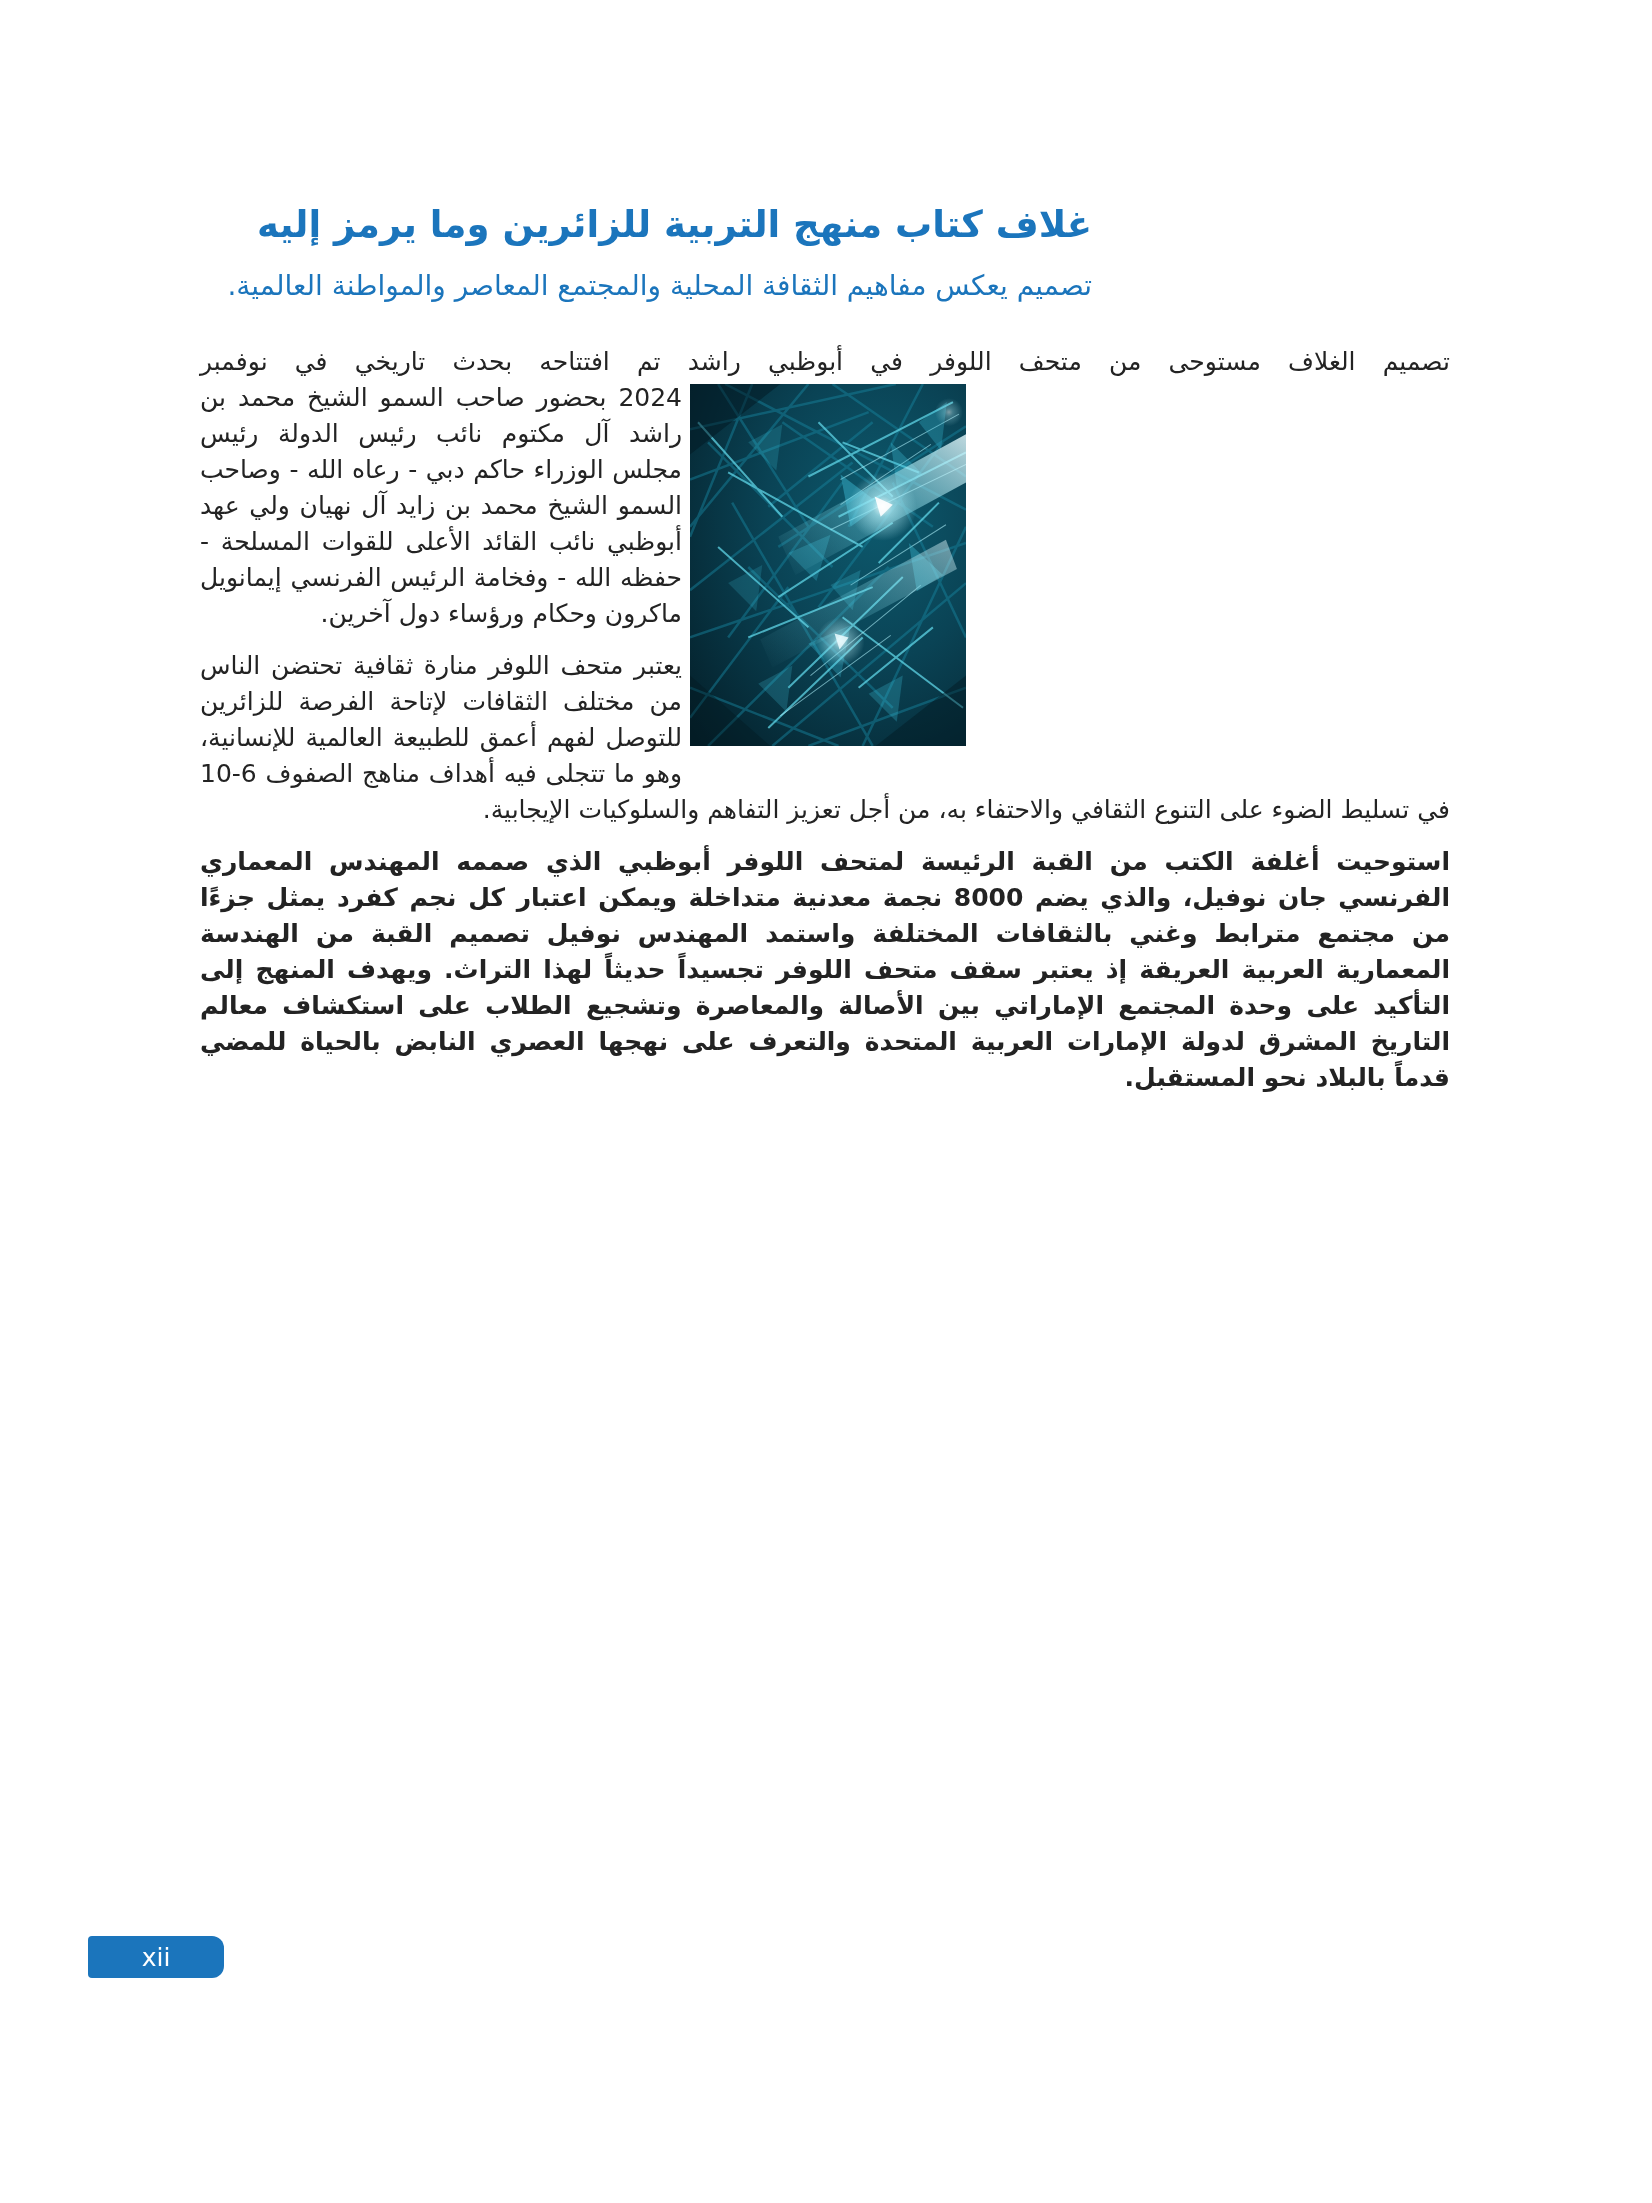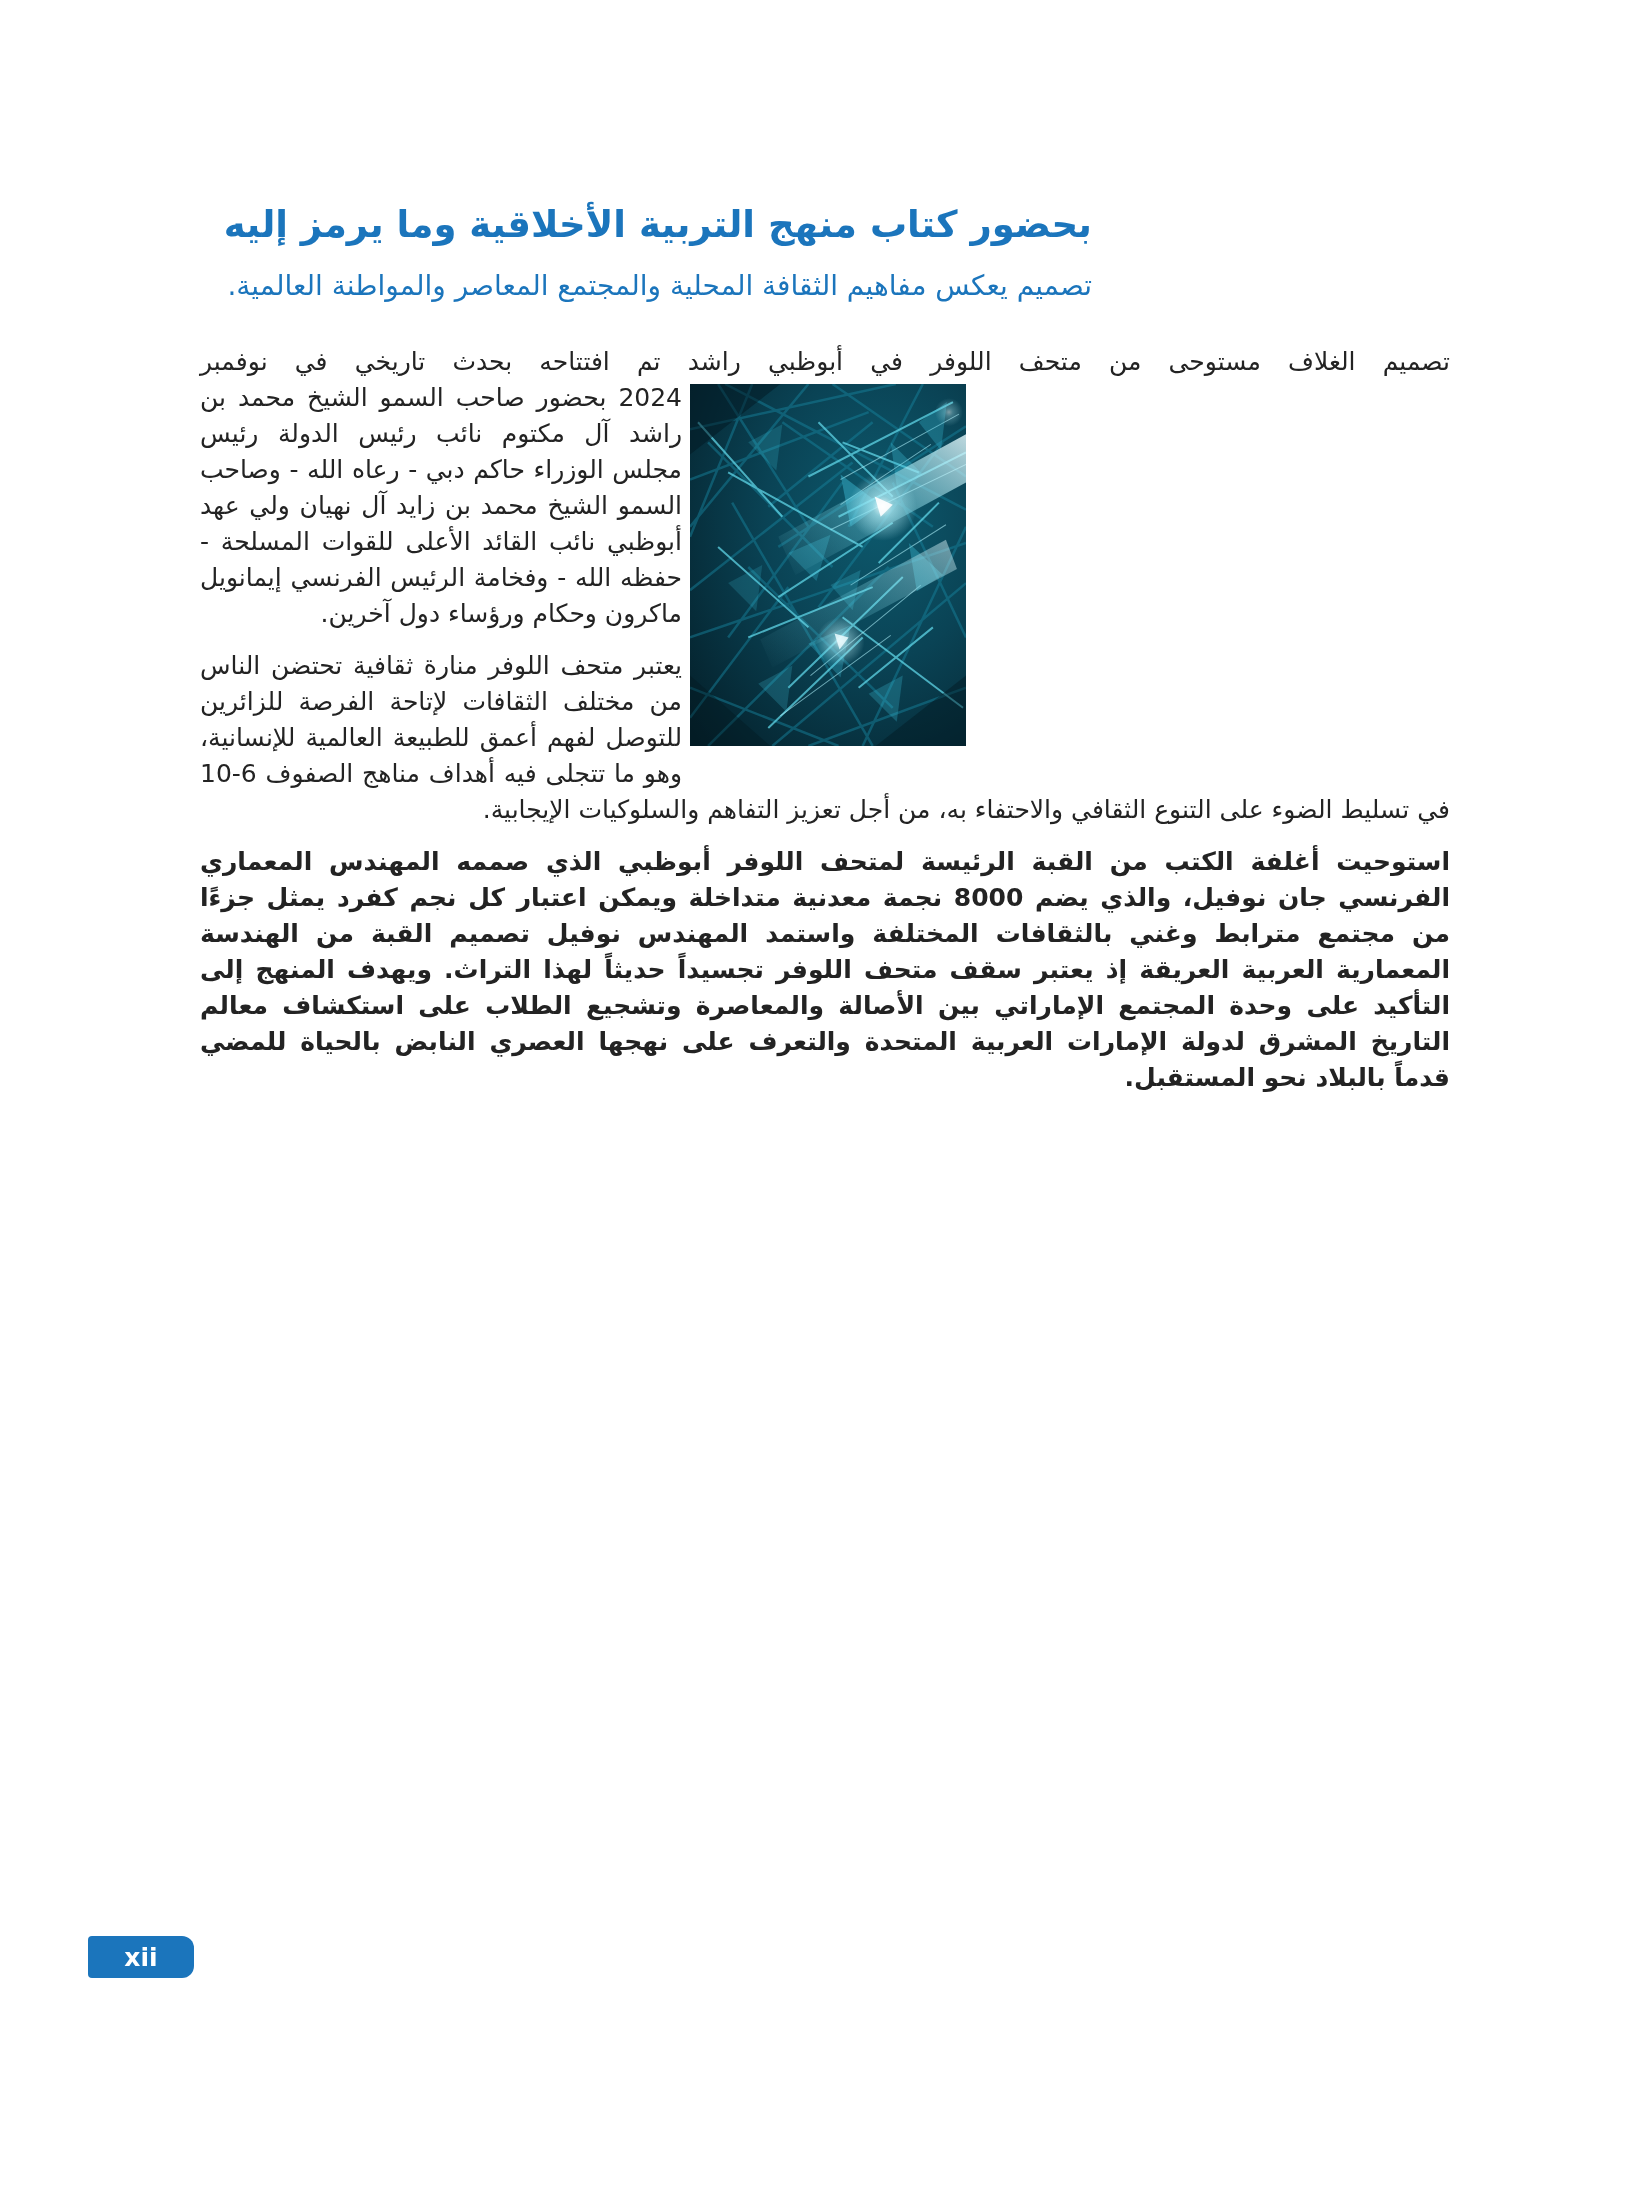--- a/index.html
+++ b/index.html
@@ -71,40 +71,40 @@
     height: 362px;
     overflow: hidden;
   }
   .dome-figure svg { display: block; width: 100%; height: 100%; }
 
   
   .page-tab {
     position: absolute;
     left: 88px;
     top: 1936px;
-    width: 106px;
+    width: 136px;
     height: 42px;
     background: var(--accent-blue, #1b75bc);
     color: #ffffff;
     border-radius: 4px 12px 12px 4px;
     display: flex;
     align-items: center;
     justify-content: center;
-    font-weight: bold;
+    font-weight: normal;
     font-size: 25px;
     direction: ltr;
   }
 </style>
 </head>
 <body>
 
 <div class="page">
 
   <div class="header-block">
-    <h1 class="doc-title">بحضور كتاب منهج التربية الأخلاقية وما يرمز إليه</h1>
+    <h1 class="doc-title">غلاف كتاب منهج التربية للزائرين وما يرمز إليه</h1>
     <h2 class="doc-subtitle">تصميم يعكس مفاهيم الثقافة المحلية والمجتمع المعاصر والمواطنة العالمية.</h2>
   </div>
 
   <div class="body-block">
     <p class="lead-line">تصميم الغلاف مستوحى من متحف اللوفر في أبوظبي راشد تم افتتاحه بحدث تاريخي في نوفمبر</p>
 
     <div class="photo-spacer">
       <figure class="dome-figure">
         <svg viewBox="0 0 275 360" preserveAspectRatio="none" role="img">
           <defs>

